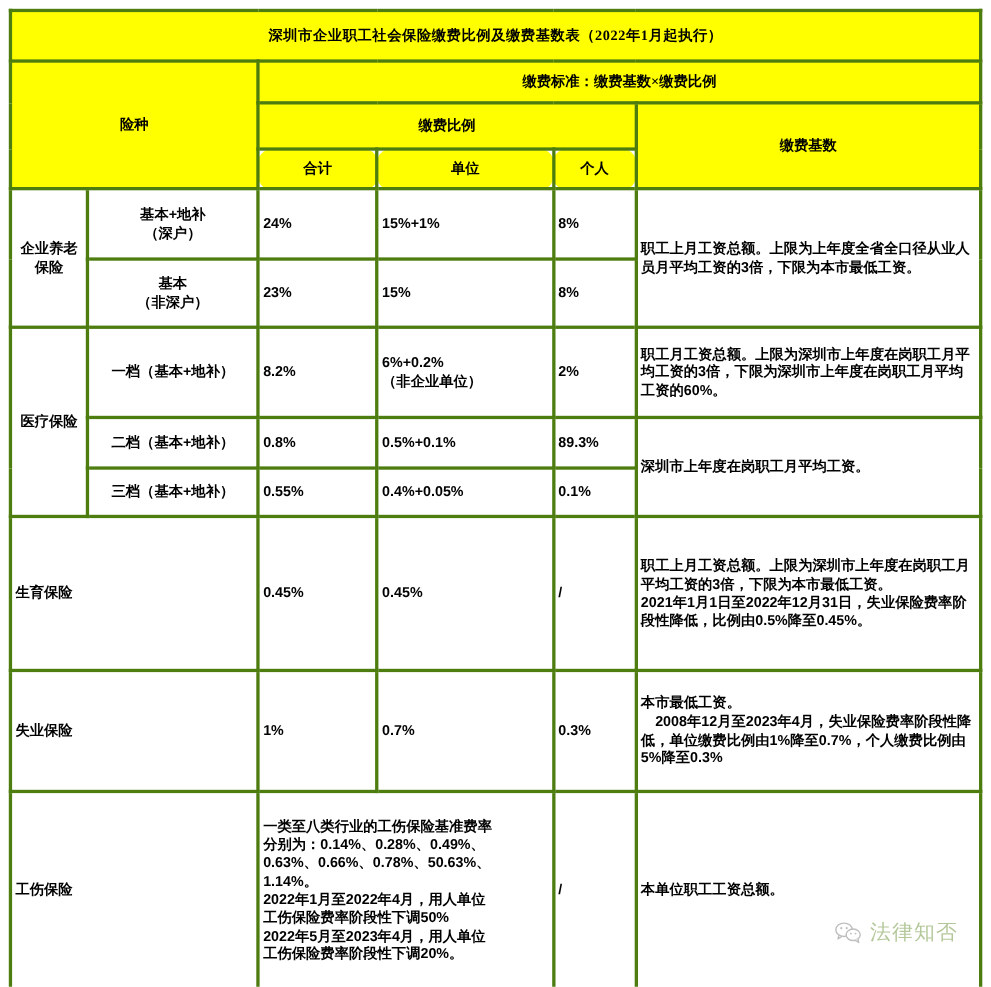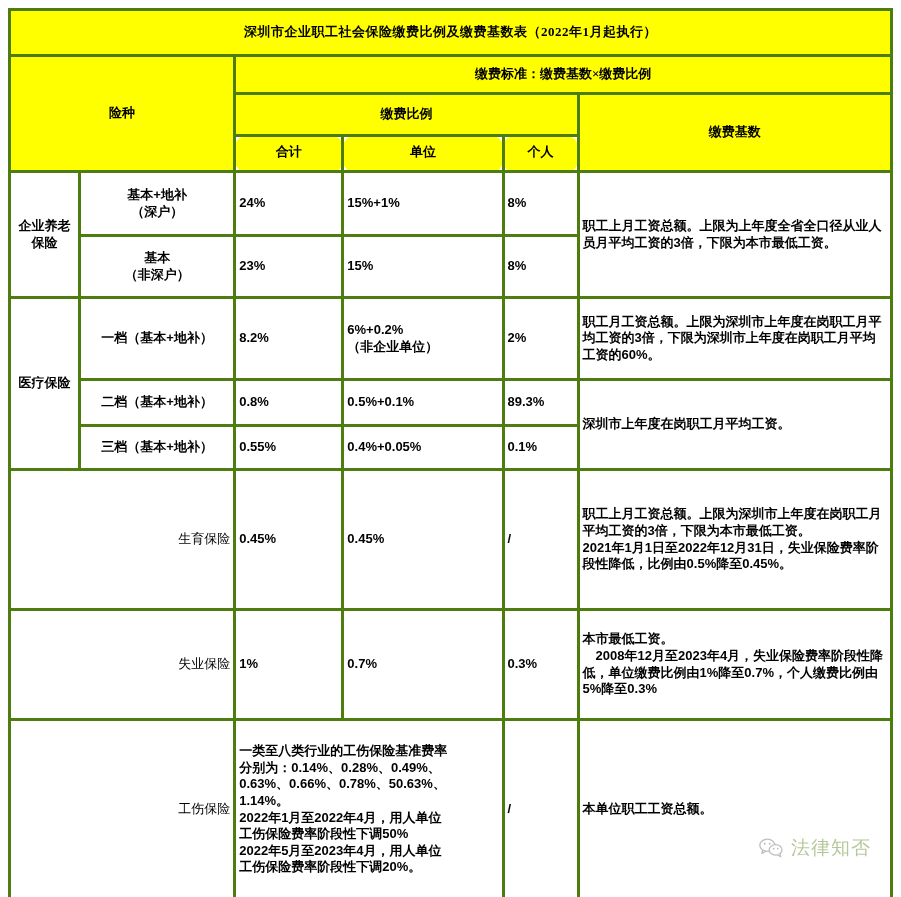--- a/index.html
+++ b/index.html
@@ -49,31 +49,31 @@
   .hdr {
     text-align: center;
     font-weight: bold;
     font-size: 16px;
     font-family: "Liberation Serif", "DejaVu Serif", serif;
   }
   .hdr-sub {
     text-align: center;
     font-weight: bold;
     font-size: 15px;
-    font-family: Liberation Mono, monospace;
+    font-family: Liberation Serif, serif;
     border-radius: 11px;
   }
   .risk-name {
     text-align: center;
     font-weight: bold;
     font-size: 14px;
   }
   .risk-name-wide {
-    text-align: right;
-    font-weight: normal;
+    text-align: left;
+    font-weight: bold;
     font-size: 14px;
   }
   .sub-item {
     text-align: center;
     font-weight: bold;
     font-size: 13px;
   }
   .num {
     text-align: left;
     font-weight: bold;

